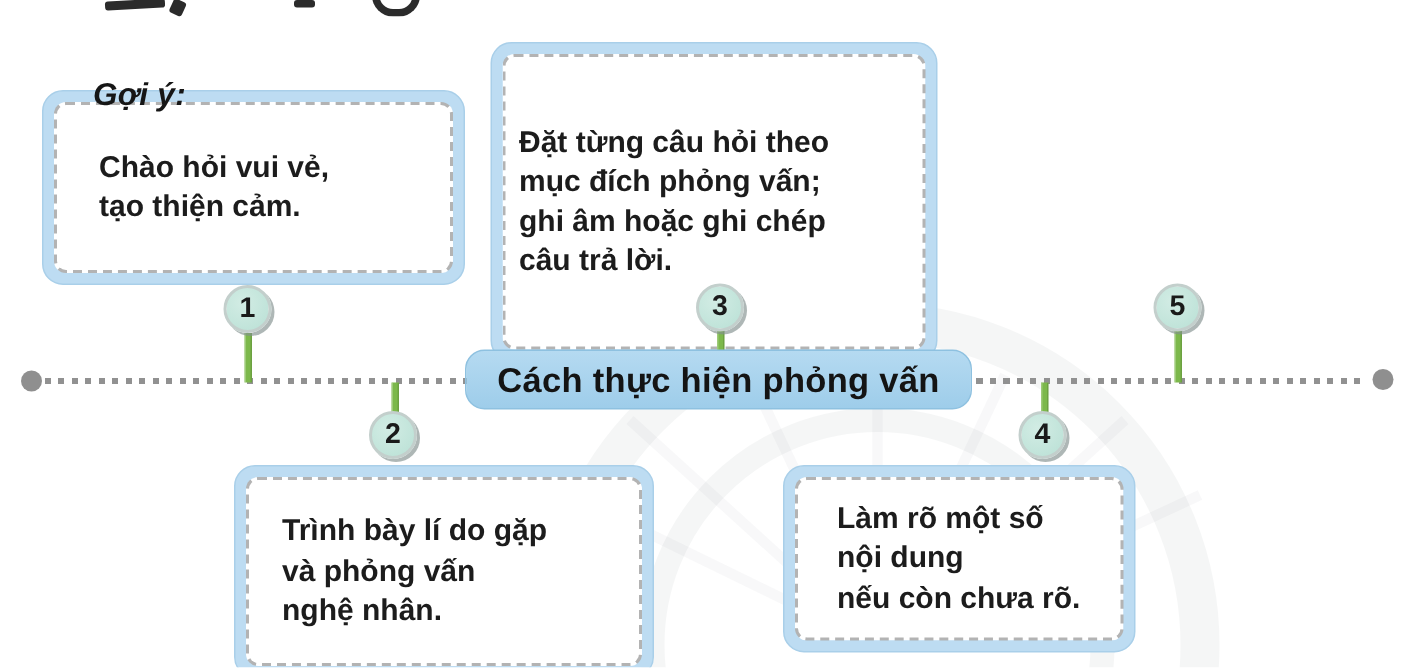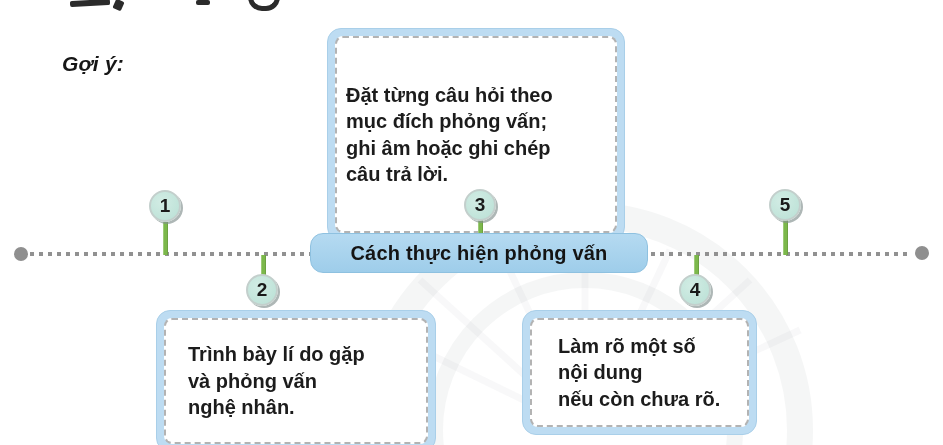--- a/index.html
+++ b/index.html
@@ -50,21 +50,21 @@
     position:absolute;width:5px;z-index:2;background:#7cb84b;
     box-shadow:inset 1px 0 0 rgba(255,255,255,.25), inset -1px 0 0 rgba(0,0,0,.12);
   }
 
   
   .pill{
     position:absolute;left:310px;top:233px;width:338px;height:40px;z-index:4;
     background:linear-gradient(#b5daf1,#9ecdea);border:1px solid #8ec1e0;border-radius:13px;
     display:flex;align-items:center;justify-content:center;box-sizing:border-box;
   }
-  .pill-text{font-size:20px;font-weight:bold;color:#141414;letter-spacing:.2px;}
+  .pill-text{font-size:23px;font-weight:bold;color:#141414;letter-spacing:.2px;}
 
   
   .step-circle{
     position:absolute;width:32px;height:32px;border-radius:50%;z-index:5;
     background:radial-gradient(circle at 38% 35%, #d2ece4, #b9e0d5);
     border:2px solid #c3cfcc;box-shadow:2px 2px 0 rgba(130,145,143,.65);
     display:flex;align-items:center;justify-content:center;box-sizing:border-box;
   }
   .step-num{font-size:19px;font-weight:bold;color:#1a1a1a;}
 </style>
@@ -105,20 +105,26 @@
   <div class="connector" style="left:163px;top:222px;height:33px;"></div>
   <div class="connector" style="left:261px;top:255px;height:21px;"></div>
   <div class="connector" style="left:478px;top:220px;height:35px;"></div>
   <div class="connector" style="left:694px;top:255px;height:21px;"></div>
   <div class="connector" style="left:783px;top:220px;height:35px;"></div>
 
   <div class="pill">
     <span class="pill-text">Cách thực hiện phỏng vấn</span>
   </div>
 
+  <div class="box" style="left:28px;top:60px;width:282px;height:130px;">
+    <div class="box-inner">
+      <div class="box-text" style="padding-left:28px;">Chào hỏi vui vẻ,
+tạo thiện cảm.</div>
+    </div>
+  </div>
 
   <div class="box" style="left:327px;top:28px;width:298px;height:213px;">
     <div class="box-inner">
       <div class="box-text" style="padding-left:9px;">Đặt từng câu hỏi theo
 mục đích phỏng vấn;
 ghi âm hoặc ghi chép
 câu trả lời.</div>
     </div>
   </div>
 

